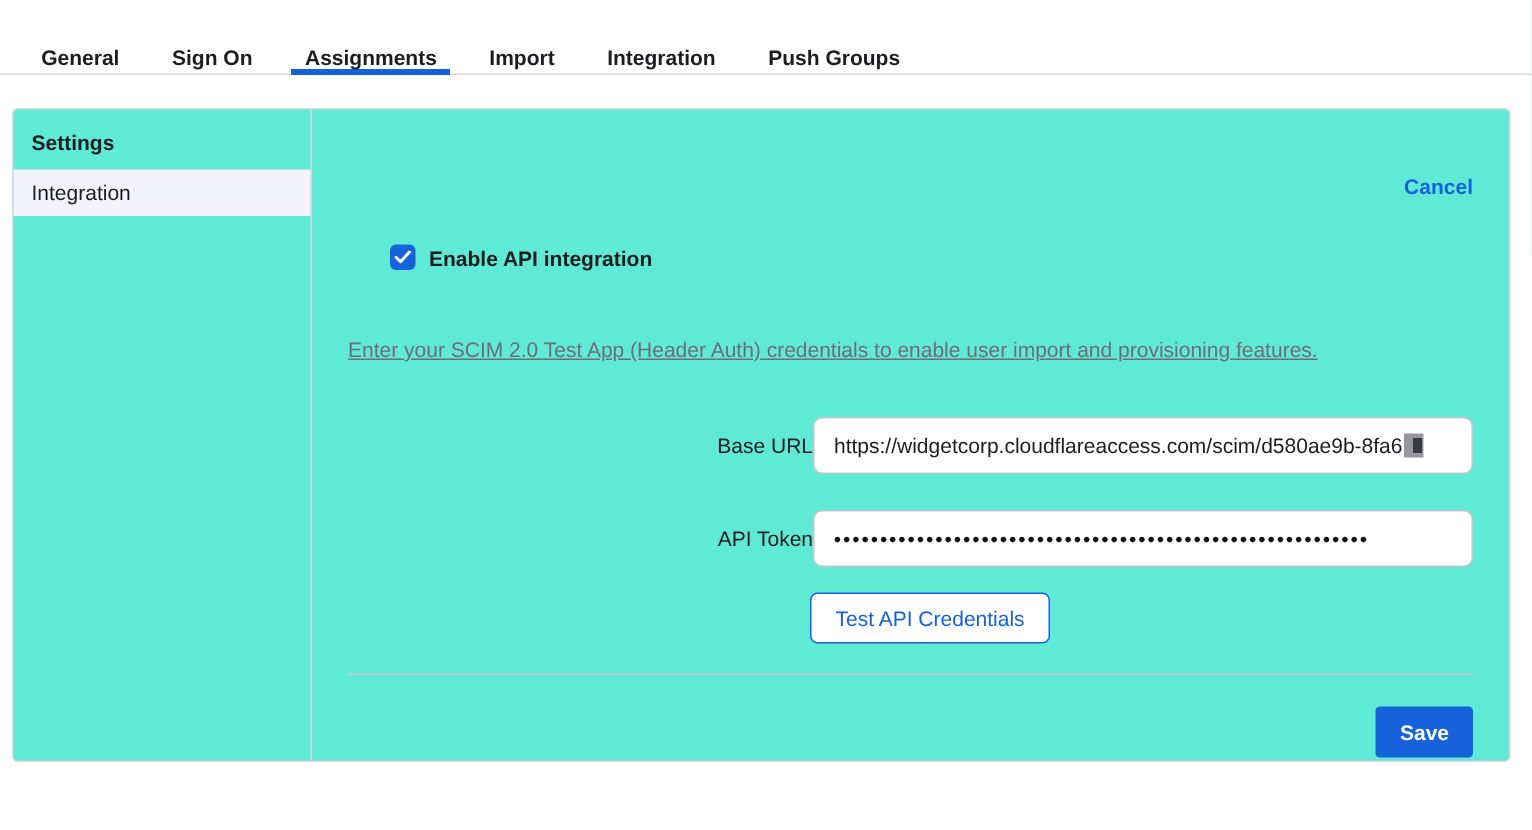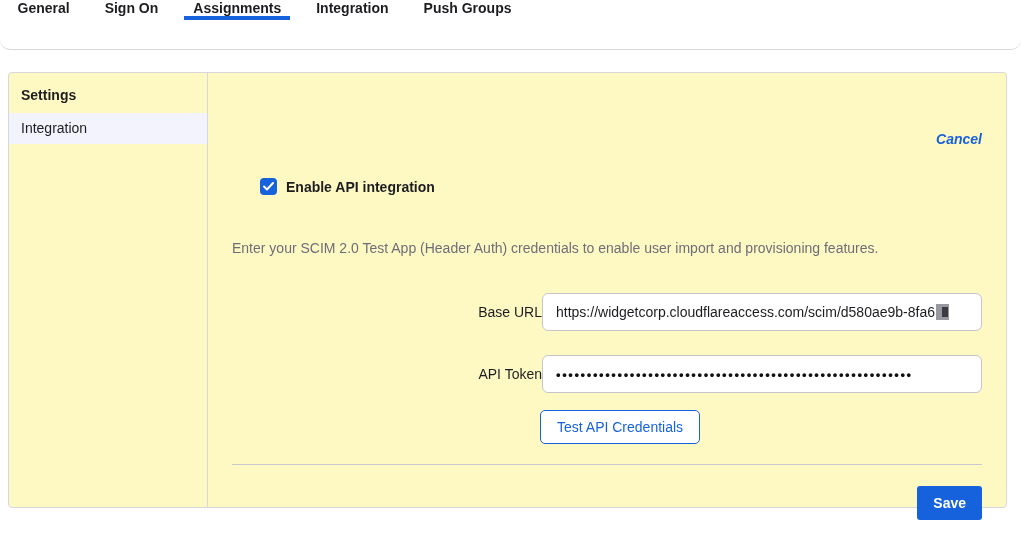--- a/index.html
+++ b/index.html
@@ -7,24 +7,24 @@
     width: 1021px; height: 553px;
     background: #ffffff;
     font-family: "Liberation Sans", sans-serif;
     color: #1d1d21;
     overflow: hidden;
   }
 
   
   .tabbar {
     display: flex;
-    align-items: flex-start;
+    align-items: flex-end;
+    padding-left: 10px;
     border-bottom: 1px solid #d7d7dc;
     height: 50px;
-    border-radius: 10px;
   }
   .tab {
     display: flex;
     align-items: center;
     padding: 0 9px;
     margin: 0 8.5px;
     font-size: 14px;
     font-weight: bold;
     color: #1d1d21;
     cursor: pointer;
@@ -34,21 +34,21 @@
   }
   .tab.active { border-bottom-color: #1662dd; }
 
   
   .panel {
     margin: 22px 14px 0 8px;
     height: 436px;
     border: 1px solid #d7d7dc;
     border-radius: 4px;
     display: flex;
-    background: #fef9c3;
+    background: #5eead4;
   }
 
   
   .sidebar {
     width: 199px;
     border-right: 1px solid #d7d7dc;
     flex-shrink: 0;
     padding-top: 12px;
   }
   .sidebar-header {
@@ -66,22 +66,21 @@
 
   
   .content {
     flex: 1;
     padding: 22px 24px 0 24px;
     position: relative;
   }
   .cancel-row {
     display: flex;
     justify-content: flex-end;
-    margin-top: 36px;
-    font-style: italic;
+    margin-top: 21px;
   }
   .cancel-link {
     color: #1662dd;
     font-size: 14px;
     font-weight: bold;
     text-decoration: none;
     cursor: pointer;
   }
 
   .checkbox-row {
@@ -104,20 +103,21 @@
   .checkbox-label {
     margin-left: 9px;
     font-size: 14px;
     font-weight: bold;
   }
 
   .description {
     margin-top: 45px;
     font-size: 14px;
     color: #6e6e78;
+    text-decoration: underline;
   }
 
   .field-row {
     display: flex;
     align-items: flex-start;
     margin-top: 37px;
     text-align: right;
   }
   .field-row + .field-row { margin-top: 24px; }
   .field-label {
@@ -205,20 +205,21 @@
     cursor: pointer;
   }
 </style>
 </head>
 <body>
 
 <nav class="tabbar">
   <div class="tab">General</div>
   <div class="tab">Sign On</div>
   <div class="tab active">Assignments</div>
+  <div class="tab">Import</div>
   <div class="tab">Integration</div>
   <div class="tab">Push Groups</div>
 </nav>
 
 <div class="panel">
 
   <aside class="sidebar">
     <div class="sidebar-header">Settings</div>
     <div class="sidebar-item selected">Integration</div>
   </aside>

